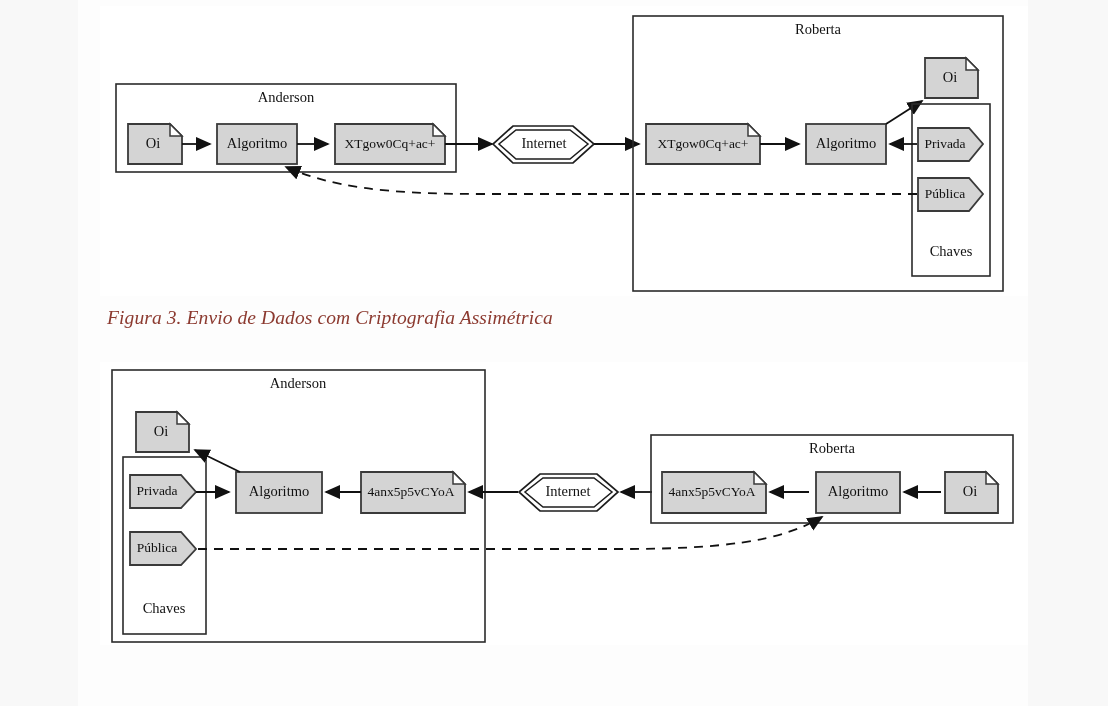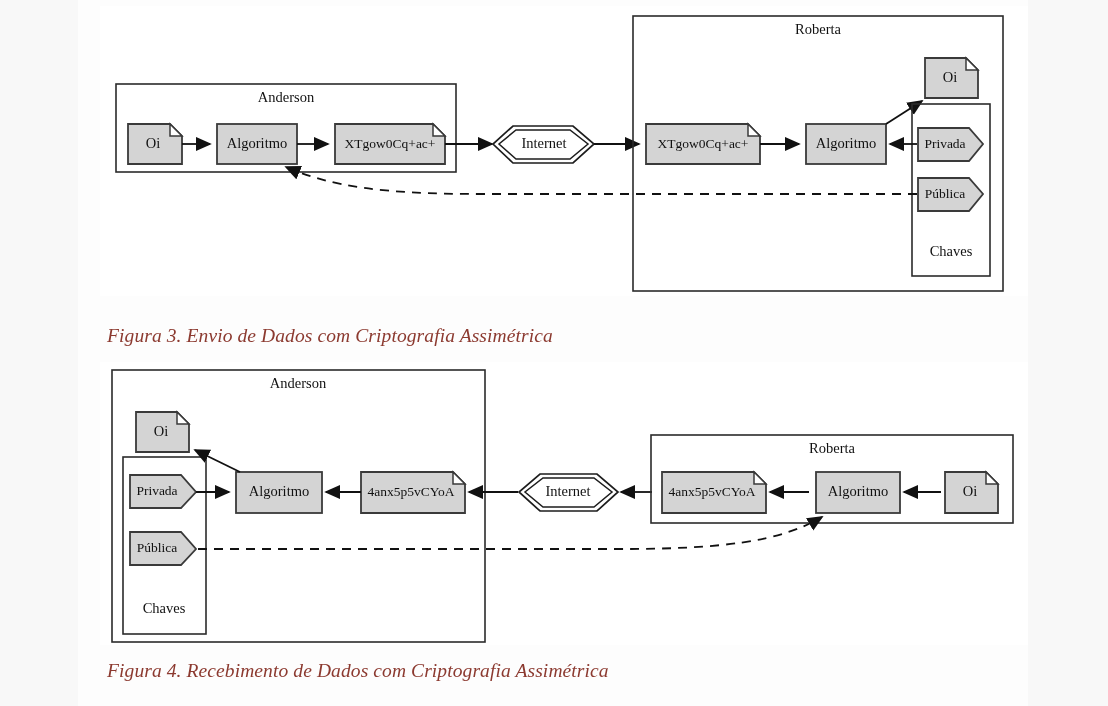--- a/index.html
+++ b/index.html
@@ -33,21 +33,21 @@
 
   .caption {
     position: absolute;
     color: #8c3a30;
     font-family: "Liberation Serif", serif;
     font-style: italic;
     font-size: 19.5px;
     letter-spacing: 0.1px;
     white-space: nowrap;
   }
-  #fig3-caption { left: 107px; top: 307px; margin-top: 18px; }
+  #fig3-caption { left: 107px; top: 307px; }
   #fig4-caption { left: 107px; top: 660px; }
 
   svg { display:block; }
   .outer-box { fill: none; stroke: #2b2b2b; stroke-width: 1.6; }
   .inner-box { fill: none; stroke: #2b2b2b; stroke-width: 1.6; }
   .node-fill  { fill: #d4d4d4; stroke: #3a3a3a; stroke-width: 1.8; }
   .node-fold  { fill: #ffffff; stroke: #3a3a3a; stroke-width: 1.5; }
   .oct-outer  { fill: #ffffff; stroke: #1d1d1d; stroke-width: 1.7; }
   .oct-inner  { fill: none;    stroke: #1d1d1d; stroke-width: 1.5; }
   .edge       { stroke: #111; stroke-width: 1.8; fill: none; }
@@ -239,14 +239,13 @@
       <g>
         <path class="node-fill" d="M845,110 L886,110 L898,122 L898,151 L845,151 Z"></path>
         <path class="node-fold" d="M886,110 L886,122 L898,122 Z"></path>
         <text class="lbl" x="870" y="131">Oi</text>
       </g>
 
       <path class="edge-dash" d="M98,187 L520,187 C620,187 680,180 722,155" marker-end="url(#ah2)"></path>
     </svg>
   </div>
 
-  <div class="caption" id="fig4-caption">Figura 4. Recebimento de Dados com Criptografia Assimétrica</div>
 </div>
 
 </body></html>

